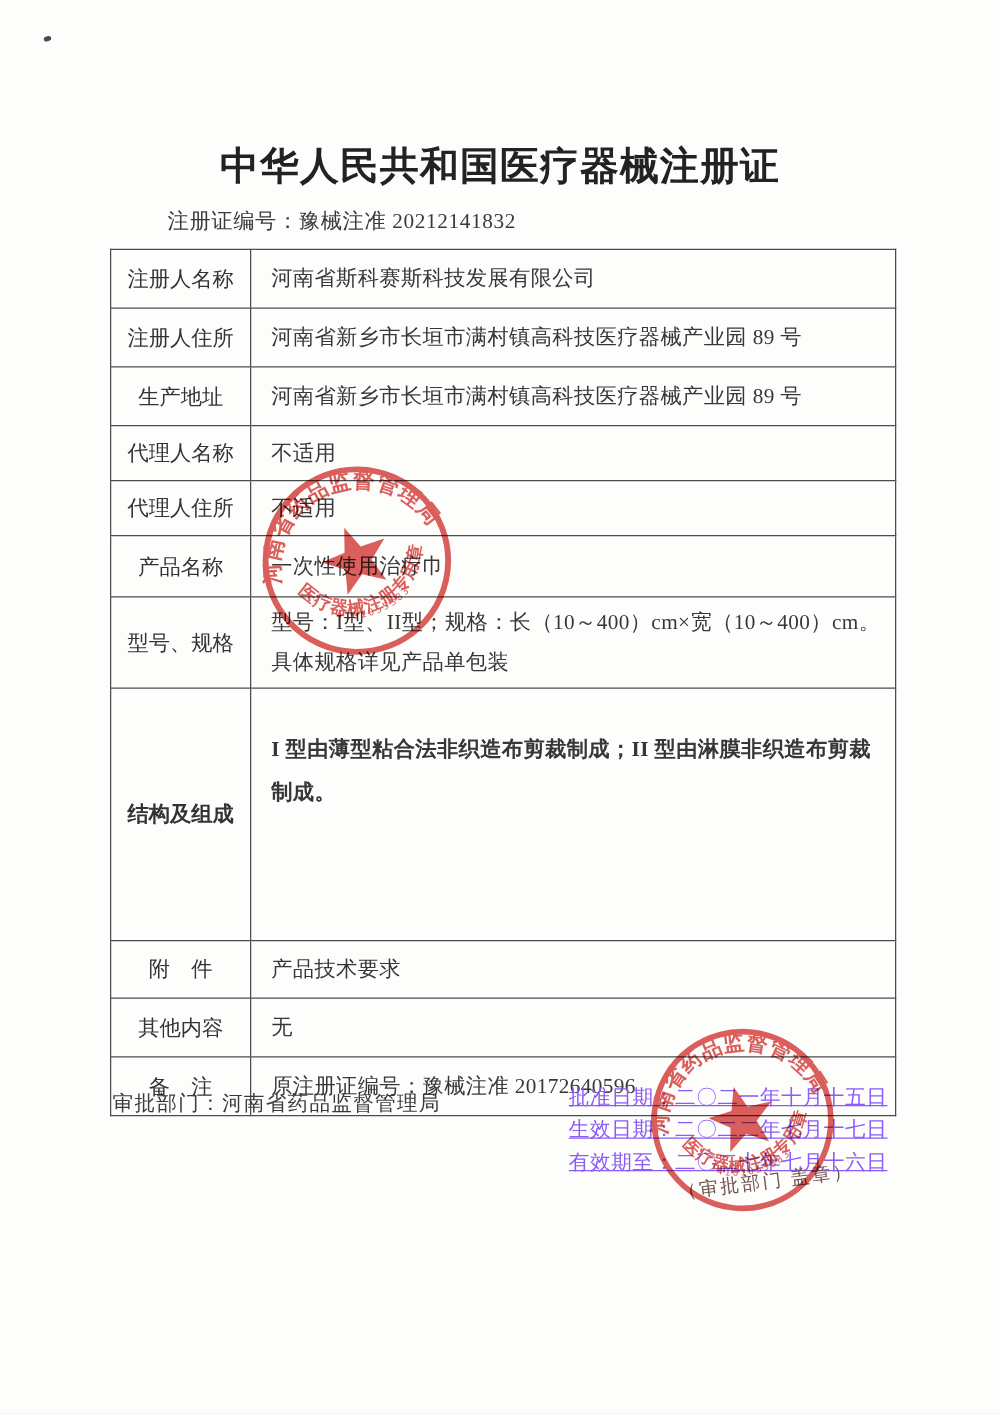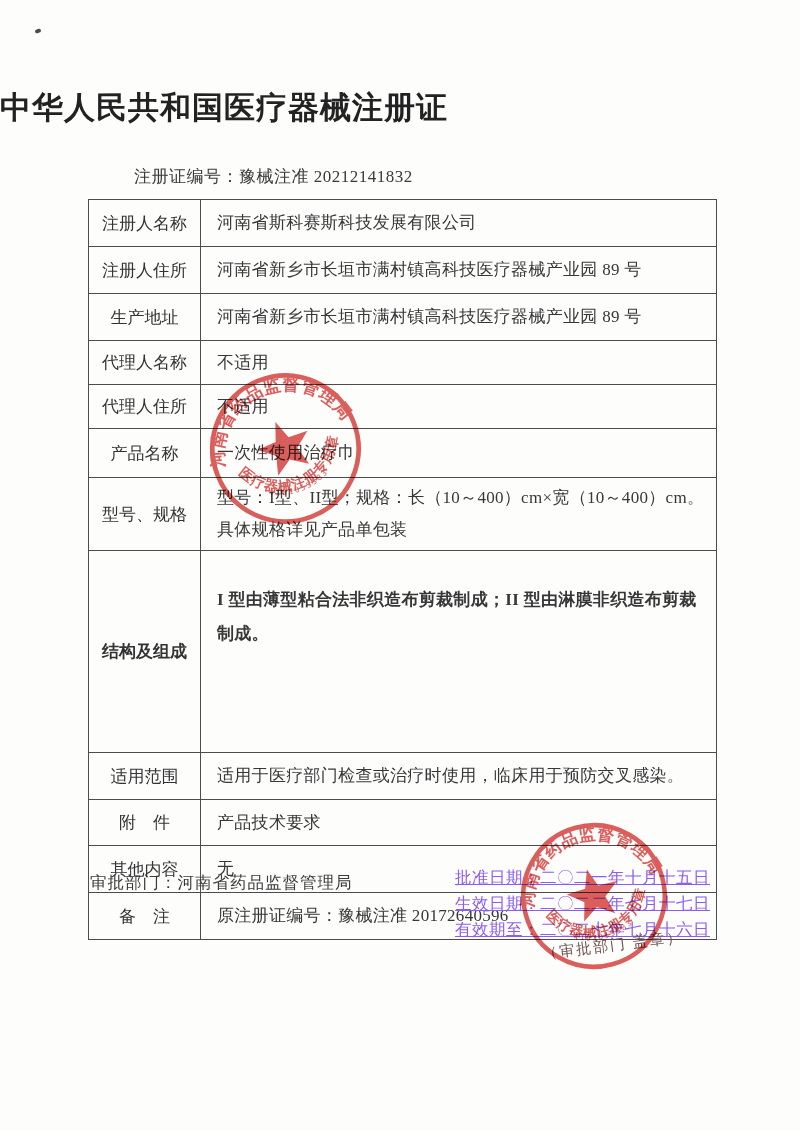--- a/index.html
+++ b/index.html
@@ -6,22 +6,22 @@
   .page{
     position:relative;
     width:800px;height:1131px;
     background:#fdfdfc;
     overflow:hidden;
     font-family:"Liberation Serif","DejaVu Serif",serif;
     color:#373737;
   }
   .speck{position:absolute;left:35px;top:29px;width:6px;height:4px;background:#4c4c4c;border-radius:45%;transform:rotate(-15deg);}
   .title{
-    position:absolute;left:0;top:87px;width:100%;
-    font-size:31px;font-weight:bold;color:#222;
+    position:absolute;left:0;top:112px;width:100%;
+    text-align:center;font-size:31px;font-weight:bold;color:#222;
     letter-spacing:1px;margin:0;
   }
   .regline{
     position:absolute;left:134px;top:165px;
     font-size:17px;color:#3a3a3a;letter-spacing:0.5px;
   }
   table.cert{
     position:absolute;left:88px;top:199px;
     width:629px;border-collapse:collapse;table-layout:fixed;
     font-size:17px;color:#373737;
@@ -91,24 +91,20 @@
         <td class="val">一次性使用治疗巾</td>
       </tr>
       <tr class="r7">
         <td class="lbl">型号、规格</td>
         <td class="val">型号：I型、II型；规格：长（10～400）cm×宽（10～400）cm。具体规格详见产品单包装</td>
       </tr>
       <tr class="r8">
         <td class="lbl">结构及组成</td>
         <td class="val">I 型由薄型粘合法非织造布剪裁制成；II 型由淋膜非织造布剪裁制成。</td>
       </tr>
-      <tr class="r9">
-        <td class="lbl">适用范围</td>
-        <td class="val">适用于医疗部门检查或治疗时使用，临床用于预防交叉感染。</td>
-      </tr>
       <tr class="r10">
         <td class="lbl">附　件</td>
         <td class="val">产品技术要求</td>
       </tr>
       <tr class="r11">
         <td class="lbl">其他内容</td>
         <td class="val">无</td>
       </tr>
       <tr class="r12">
         <td class="lbl">备　注</td>

